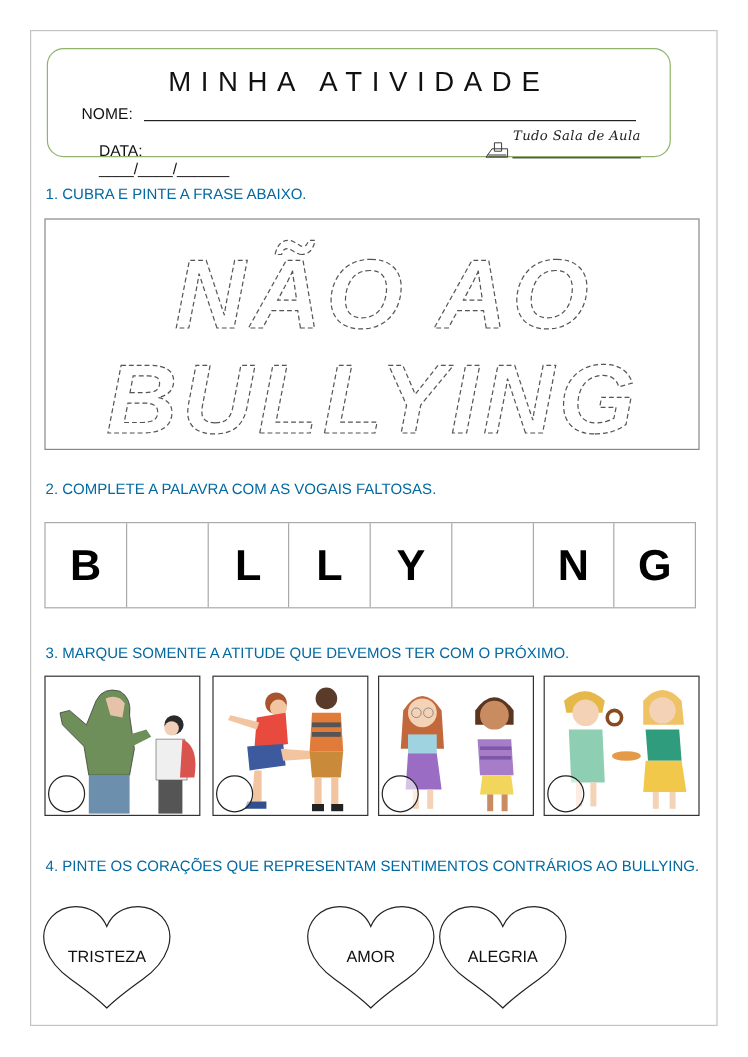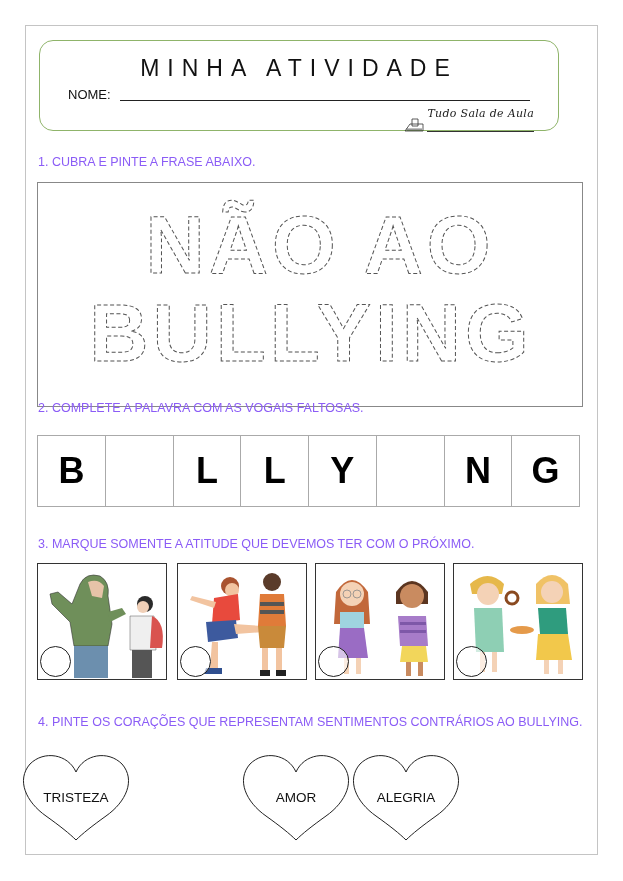--- a/index.html
+++ b/index.html
@@ -12,54 +12,58 @@
   .header .title { position: absolute; left: 0; right: 0; top: 14px; text-align: center;
                    font-size: 23px; letter-spacing: 8px; color: #111; }
   .header .name-row { position: absolute; left: 28px; top: 46px; font-size: 13px; }
   .header .name-line { position: absolute; left: 80px; top: 59px; width: 410px;
                        border-bottom: 1px solid #222; }
   .header .date-row { position: absolute; left: 28px; top: 62px; font-size: 13px; white-space: pre; }
   .logo { position: absolute; right: 24px; top: 66px; display: flex; align-items: flex-end; gap: 3px; }
   .logo .book { width: 20px; height: 14px; position: relative; }
   .logo .brand { font-family: "DejaVu Serif", serif; font-style: italic; font-size: 11px;
                  letter-spacing: 0.3px; color: #222; border-bottom: 1px solid #333; padding-bottom: 11px; }
-  .q { position: absolute; left: 38px; font-size: 12.5px; color: #8b5cf6; }
+  .q { position: absolute; left: 38px; font-size: 12.5px; color: #0369a1; }
   .q1 { top: 155px; }
   .q2 { top: 401px; }
   .q3 { top: 537px; }
   .q4 { top: 713px; width: 548px; text-align: justify; line-height: 18px; text-align-last: left; }
-  .trace-box { position: absolute; left: 37px; top: 182px; width: 546px; height: 225px;
-               border: 1.5px solid #888; box-sizing: border-box; }
+  .trace-box { position: absolute; left: 37px; top: 182px; width: 546px; height: 193px;
+               border: 1.5px solid #888; box-sizing: border-box; font-style: italic; }
   .trace-box svg { position: absolute; left: 0; top: 0; }
   .letters { position: absolute; left: 37px; top: 435px; width: 543px; height: 72px;
              display: flex; border: 1px solid #aaa; box-sizing: border-box; }
   .letters .cell { flex: 1; border-right: 1px solid #aaa; display: flex; align-items: center;
                    justify-content: center; font-weight: bold; font-size: 36px; color: #000; }
   .letters .cell:last-child { border-right: none; }
   .panels { position: absolute; left: 37px; top: 563px; width: 548px; height: 118px; }
   .panel { position: absolute; top: 0; width: 130px; height: 117px; border: 1.5px solid #333;
            box-sizing: border-box; overflow: hidden; background: #fff; }
   .panel .check { position: absolute; left: 2px; bottom: 2px; width: 29px; height: 29px;
                   border: 1.2px solid #222; border-radius: 50%; background: rgba(255,255,255,0.6); }
   .panel svg { position: absolute; left: 0; top: 0; }
-  .hearts { position: absolute; left: 20px; top: 752px; width: 550px; height: 92px; }
+  .hearts { position: absolute; left: 33px; top: 752px; width: 550px; height: 92px; }
   .heart { position: absolute; top: 0; width: 112px; height: 90px; }
   .heart svg { position: absolute; left: 0; top: 0; }
   .heart .word { position: absolute; left: 0; right: 0; top: 38px; text-align: center;
                  font-size: 13.5px; color: #111; }
 </style>
 </head>
 <body>
 
 <div class="page"></div>
 
 <div class="header">
   <div class="title">MINHA ATIVIDADE</div>
   <div class="name-row">NOME:</div>
   <div class="name-line"></div>
+  <div class="date-row">
+    <span>DATA:</span>
+    <span>____/____/______</span>
+  </div>
   <div class="logo">
     <span class="book">
       <svg width="20" height="14" viewBox="0 0 20 14">
         <path d="M1 13 L6 6 L19 6 L19 13 Z" fill="none" stroke="#333" stroke-width="0.8"></path>
         <path d="M8 1 L14 1 L14 8 L8 8 Z" fill="none" stroke="#333" stroke-width="0.8"></path>
         <line x1="2" y1="11" x2="18" y2="11" stroke="#333" stroke-width="0.6"></line>
         <line x1="3" y1="12" x2="18" y2="12" stroke="#333" stroke-width="0.6"></line>
       </svg>
     </span>
     <span class="brand">Tudo Sala de Aula</span>

